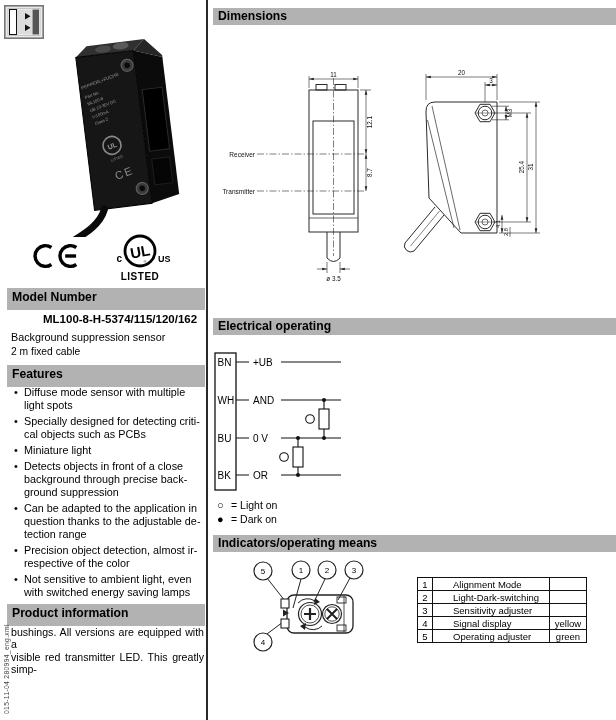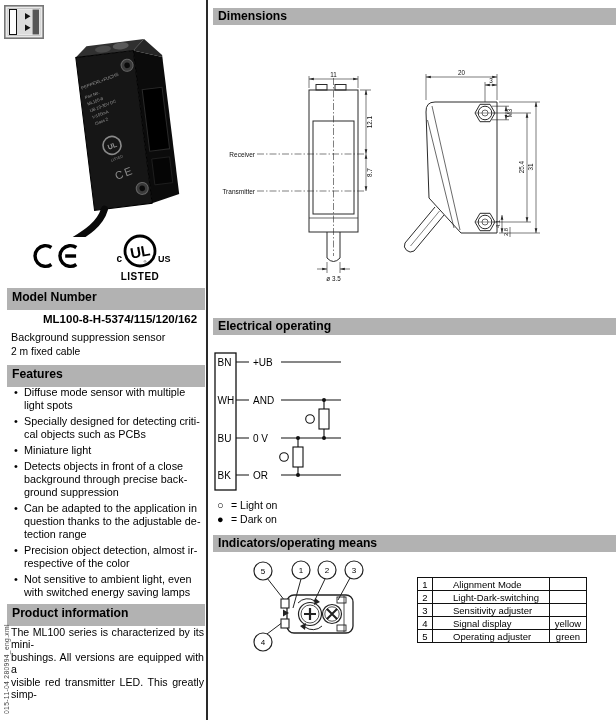--- a/index.html
+++ b/index.html
@@ -128,21 +128,20 @@
     </div>
   <div class="feature">
       <span class="dot">•</span>
       <span class="ftext">Not sensitive to ambient light, even
 with switched energy saving lamps</span>
     </div>
 </div>
 
 <div class="bar bar-left" style="top:604px">Product information</div>
 <div class="abs" id="product-text">
-  <div class="pline">The ML100 series is characterized by its mini-</div>
   <div class="pline">bushings. All versions are equipped with a</div>
   <div class="pline">visible red transmitter LED. This greatly simp-</div>
 
 </div>
 
 <div class="abs" id="edge-note">015-11-04    280994_eng.xml</div>
 
 <div class="abs" id="col-sep"></div>
 
 <div class="bar bar-right" style="top:8px">Dimensions</div>

